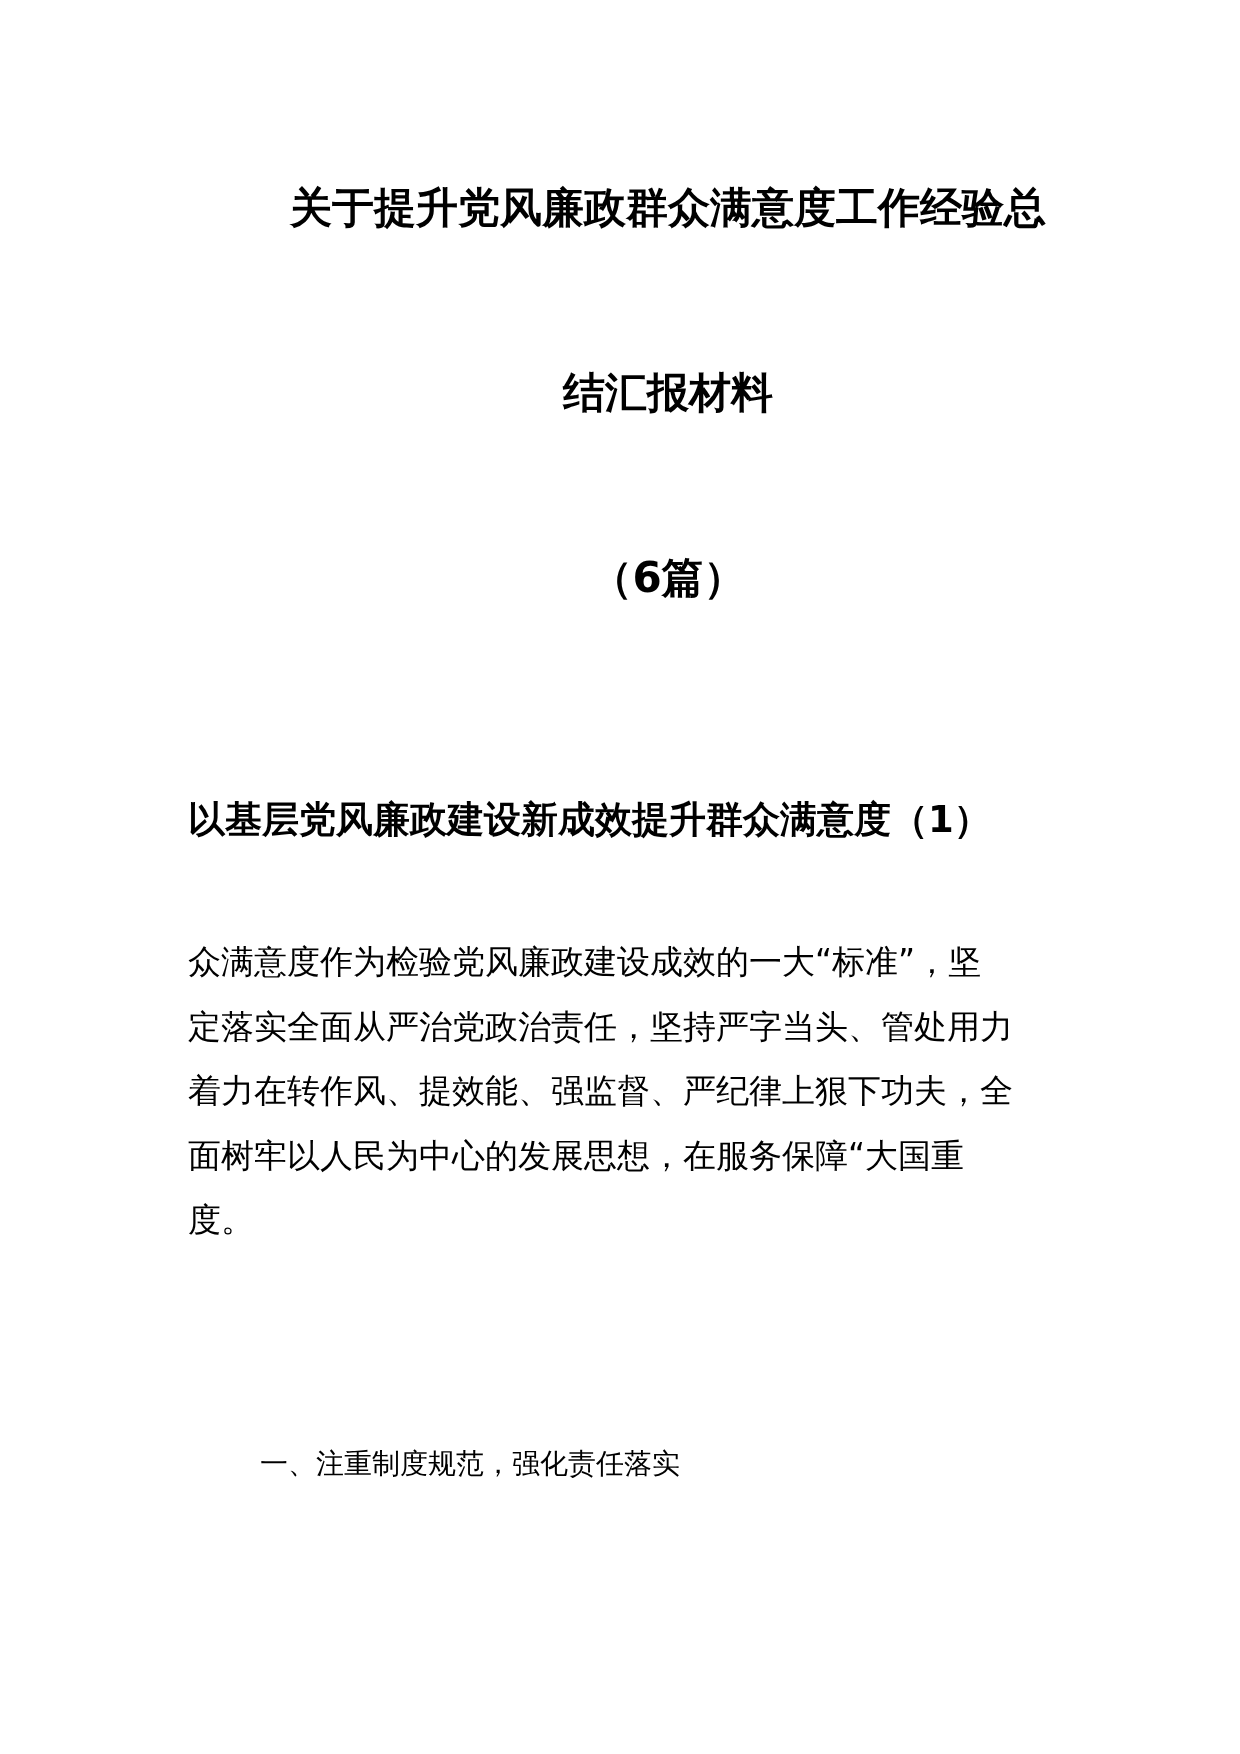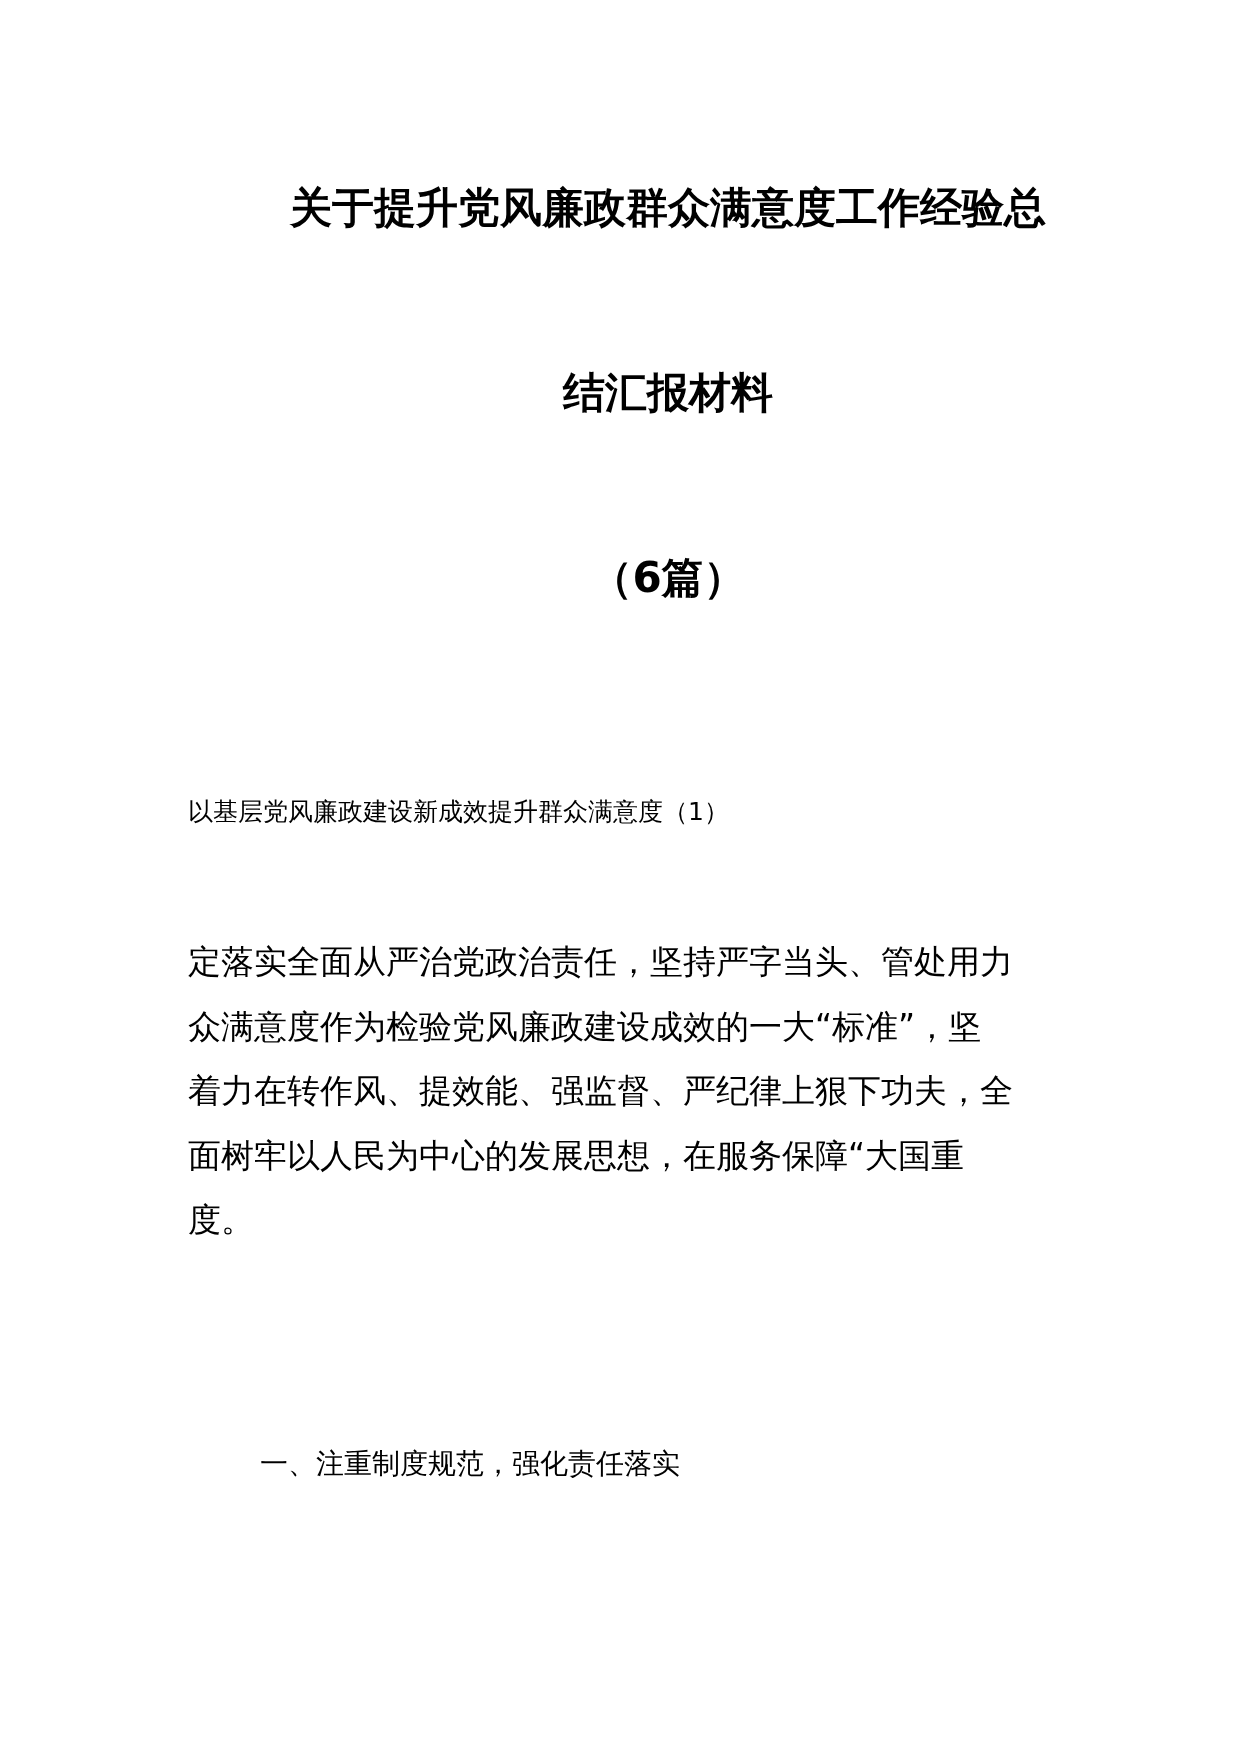--- a/index.html
+++ b/index.html
@@ -8,21 +8,21 @@
       font-family: "DejaVu Sans", "Liberation Sans", sans-serif; color: #000;
     }
     .title {
       position: absolute; left: 0; width: 1240px; text-align: center;
       font-weight: bold; font-size: 42px; letter-spacing: 0px; padding-left: 48px;
     }
     .t1 { top: 180px; }
     .t2 { top: 365px; text-align: center; }
     .t3 { top: 550px; }
     .sub {
-      position: absolute; left: 188px; top: 795px; font-size: 25px;
+      position: absolute; left: 188px; top: 795px; font-size: 37px; font-weight: bold;
     }
     .para {
       position: absolute; left: 188px; width: 870px; top: 930px;
       font-size: 33px; line-height: 64.5px; text-align: justify;
     }
     .para .line { display: block; white-space: nowrap; height: 64.5px; }
     .para .indent { padding-left: 66px; }
     .heading {
       position: absolute; left: 260px; top: 1445px; font-size: 28px;
     }
@@ -31,21 +31,21 @@
 <body>
 
 <div>
   <div class="title t1">关于提升党风廉政群众满意度工作经验总</div>
   <div class="title t2">结汇报材料</div>
   <div class="title t3">（6篇）</div>
 
   <div class="sub">以基层党风廉政建设新成效提升群众满意度（1）</div>
 
   <div class="para">
+    <span class="line">众满意度作为检验党风廉政建设成效的一大“标准”，坚</span>
     <span class="line">定落实全面从严治党政治责任，坚持严字当头、管处用力</span>
-    <span class="line">众满意度作为检验党风廉政建设成效的一大“标准”，坚</span>
     <span class="line">着力在转作风、提效能、强监督、严纪律上狠下功夫，全</span>
     <span class="line">面树牢以人民为中心的发展思想，在服务保障“大国重</span>
     <span class="line">度。</span>
   </div>
 
   <div class="heading">一、注重制度规范，强化责任落实</div>
 </div>
 
 </body></html>

